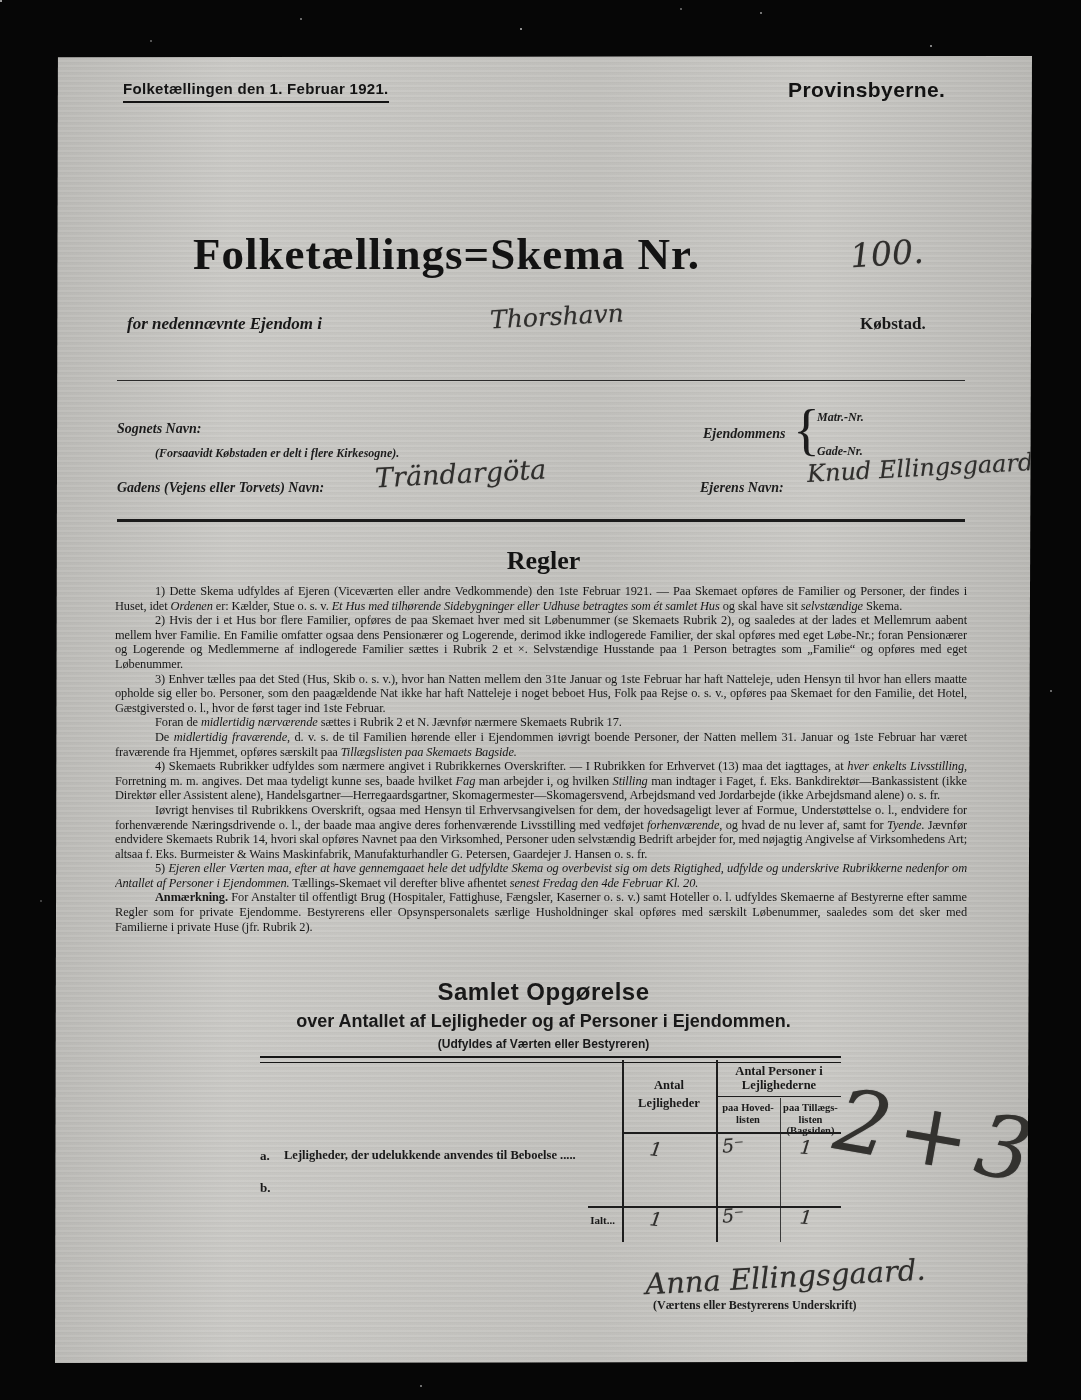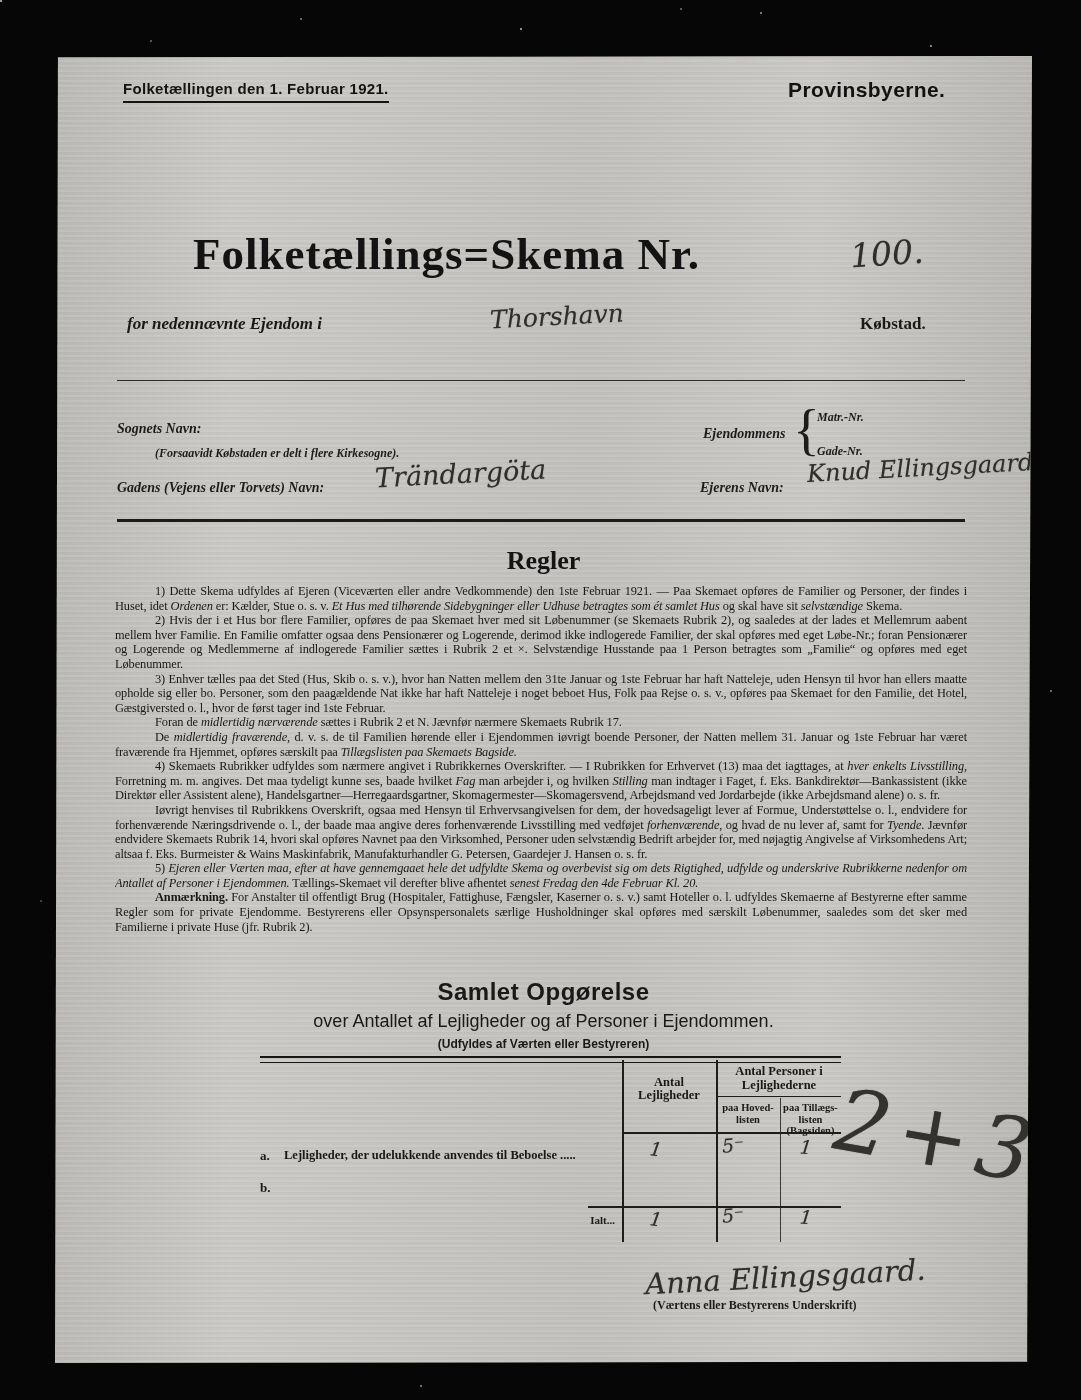--- a/index.html
+++ b/index.html
@@ -57,31 +57,31 @@
   .gadens-value{left:320px;top:402px;font-size:27px;transform:rotate(-3deg);}
   .ejerens-label{left:645px;top:424px;}
   .ejerens-value{left:752px;top:398px;font-size:24px;transform:rotate(-3deg);white-space:nowrap;}
 
   .regler-h{left:0;top:490px;width:100%;text-align:center;font-weight:700;font-size:26px;color:#141414;}
   .rules{left:60px;top:528px;width:852px;height:396px;overflow:hidden;
          font-size:12.4px;line-height:14.6px;text-align:justify;color:#181818;letter-spacing:-0.1px;}
   .rules p{margin:0;text-indent:40px;}
 
   .samlet-h{left:0;top:922px;width:100%;text-align:center;font-weight:700;font-size:24px;letter-spacing:0.5px;}
-  .samlet-sub{left:0;top:955px;width:100%;text-align:center;font-weight:400;font-size:18px;}
+  .samlet-sub{left:0;top:955px;width:100%;text-align:center;font-weight:700;font-size:18px;}
   .samlet-note{left:0;top:981px;width:100%;text-align:center;font-weight:700;font-size:12px;}
 
   .tbl{left:205px;top:1000px;width:583px;height:190px;}
   .tbl .toprule{left:0;top:0;width:581px;height:4px;border-top:2px solid #161616;border-bottom:1px solid #161616;background:transparent;}
   .tbl .v1{left:362px;top:4px;width:2px;height:182px;}
   .tbl .v2{left:456px;top:4px;width:2px;height:182px;}
   .tbl .v3{left:520px;top:42px;width:1px;height:144px;background:#3a3a3a;}
   .tbl .grp-personer{left:458px;top:8px;width:122px;text-align:center;font-weight:700;font-size:12.5px;line-height:14px;}
   .tbl .grp-line{left:456px;top:40px;width:125px;height:1px;}
-  .tbl .col-antal{left:364px;top:20px;width:90px;text-align:center;font-weight:700;font-size:12.5px;line-height:13px;}
+  .tbl .col-antal{left:364px;top:20px;width:90px;text-align:center;font-weight:700;font-size:12.5px;line-height:18px;}
   .tbl .sub-hoved{left:458px;top:46px;width:60px;text-align:center;font-weight:700;font-size:10.5px;line-height:11.5px;}
   .tbl .sub-tillaeg{left:521px;top:46px;width:59px;text-align:center;font-weight:700;font-size:10.5px;line-height:11.5px;}
   .tbl .hdr-bottom{left:362px;top:76px;width:219px;height:2px;}
   .row-letter{font-weight:700;font-size:13px;}
   .row-label{font-weight:700;font-size:12.5px;line-height:15px;}
   .tbl .ra-letter{left:0px;top:92px;}
   .tbl .ra-label{left:24px;top:92px;width:335px;}
   .tbl .rb-letter{left:0px;top:124px;}
   .tbl .rb-label{left:24px;top:124px;width:340px;}
   .cellval{font-size:19px;}

